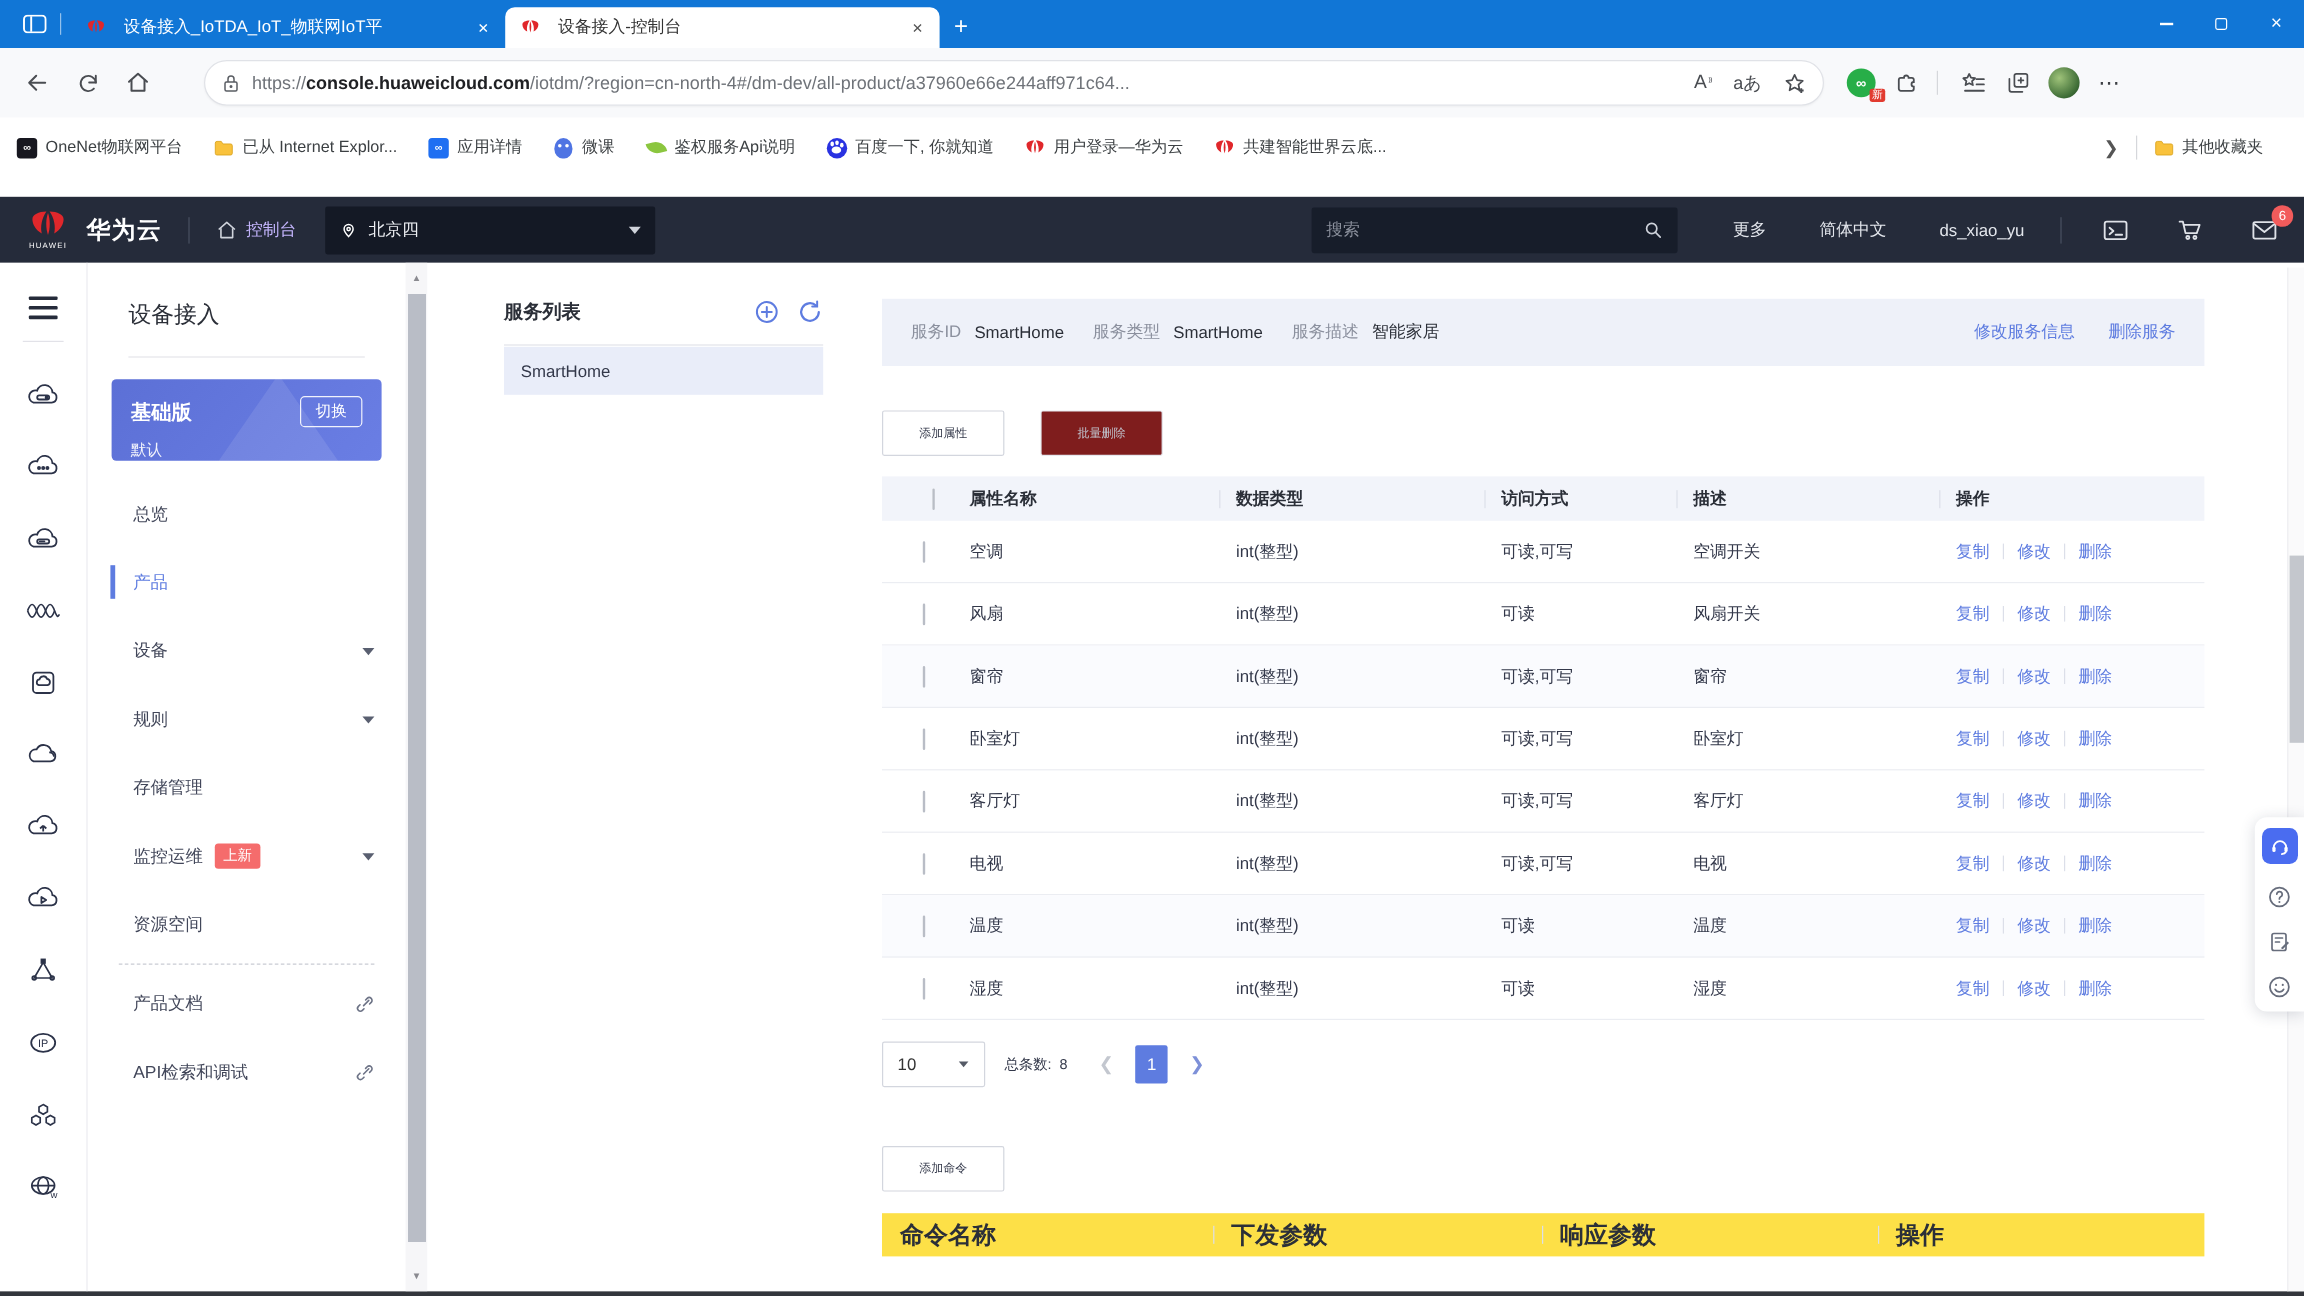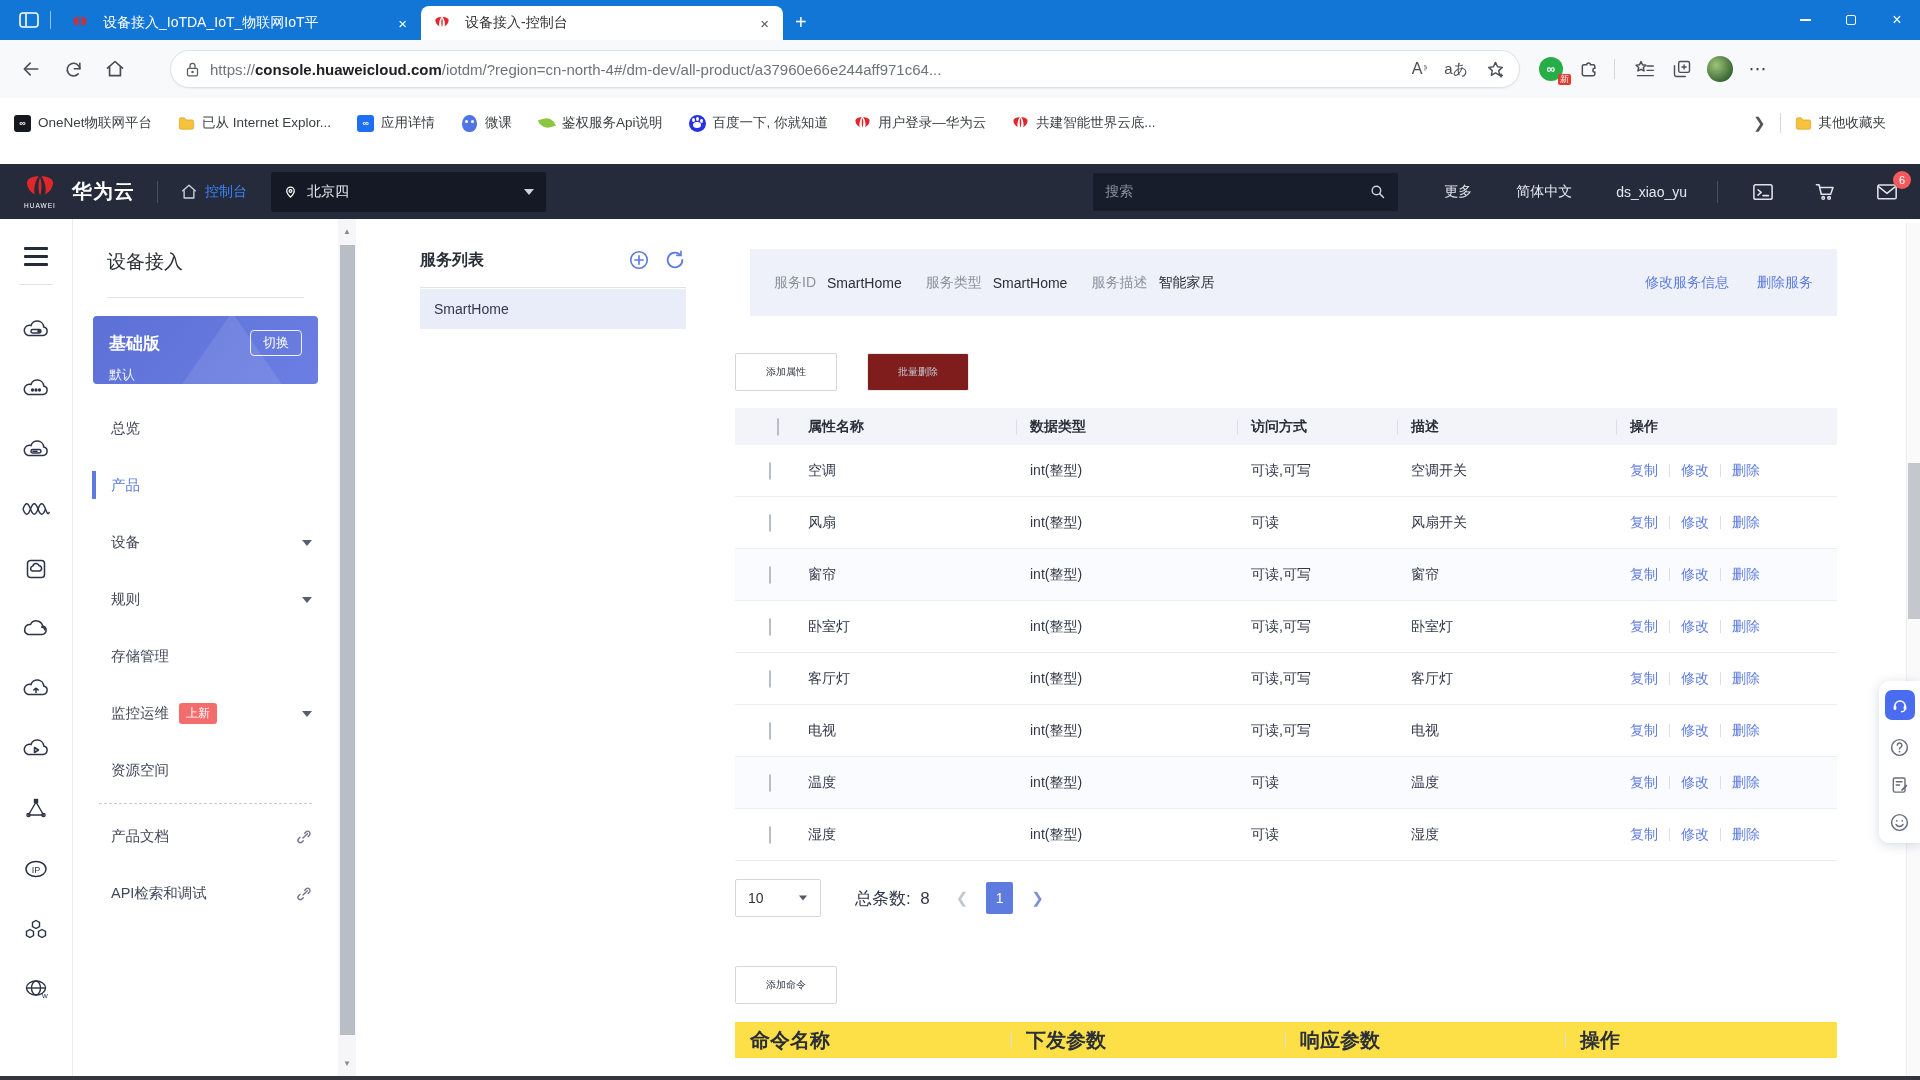--- a/index.html
+++ b/index.html
@@ -56,21 +56,21 @@
   .ico-baidu { background:#2932e1; border-radius:50%; width:17px; height:17px; position:relative; }
   .ico-baidu::after { content:""; position:absolute; left:4.5px; top:7px; width:8px; height:6px; background:#fff; border-radius:50%; }
   .ico-baidu::before { content:""; position:absolute; left:3px; top:3px; width:3px; height:4px; background:#fff; border-radius:50%; box-shadow:4px -1px 0 #fff, 8px 1px 0 #fff; }
 
   
   .hw-header { height:55px; background:#252b3a; display:flex; align-items:center; padding:0 22px; color:#eceef2; }
   .logo-box { display:flex; flex-direction:column; align-items:center; margin-right:14px; }
   .logo-txt { color:#fff; font-size:6.5px; letter-spacing:1px; margin-top:1px; }
   .brand { font-size:20px; font-weight:bold; color:#fff; letter-spacing:1px; }
   .hw-sep { width:1px; height:22px; background:#4a5060; margin:0 22px; }
-  .console-link { display:flex; align-items:center; font-size:14px; color:#3b82f6; }
+  .console-link { display:flex; align-items:center; font-size:14px; color:#c4b5fd; }
   .console-link svg { margin-right:7px; }
   .region-box { width:275px; height:40px; background:#141925; border-radius:2px; display:flex; align-items:center; padding:0 12px; margin-left:24px; font-size:14px; }
   .region-box .caret { margin-left:auto; }
   .caret { width:0; height:0; border-left:5px solid transparent; border-right:5px solid transparent; border-top:6px solid #cfd3db; }
   .hw-search { width:305px; height:38px; background:#171d2a; border-radius:2px; display:flex; align-items:center; padding:0 12px; margin-left:auto; }
   .hw-search .ph { color:#8a8f9b; font-size:14px; flex:1; }
   .hw-nav { display:flex; align-items:center; margin-left:46px; gap:44px; font-size:14px; color:#e3e6ec; }
   .hw-icons { display:flex; align-items:center; gap:40px; margin-left:34px; }
   .mail-wrap { position:relative; }
   .mail-badge { position:absolute; top:-11px; right:-13px; background:#f25b5b; color:#fff; min-width:18px; height:18px; border-radius:9px; font-size:11px; display:flex; align-items:center; justify-content:center; padding:0 4px; }
@@ -113,21 +113,21 @@
   
   .service-col { width:266px; flex:0 0 266px; }
   .sl-head { display:flex; align-items:center; }
   .sl-title { font-size:16px; font-weight:bold; color:#2b2f38; flex:1; }
   .sl-actions { display:flex; gap:14px; color:#5e7ce0; }
   .sl-list { margin-top:16px; border-top:1px solid #e2e3e9; }
   .sl-item { height:40px; background:#e9edf9; display:flex; align-items:center; padding-left:14px; font-size:14px; color:#33384a; margin-top:1px; }
 
   
   .main-col { width:1102px; flex:0 0 1102px; margin-left:49px; }
-  .info-bar { height:67px; background:#eef1f9; display:flex; align-items:center; padding:0 24px; font-size:14px;margin-left:15px; }
+  .info-bar { height:56px; background:#eef1f9; display:flex; align-items:center; padding:0 24px; font-size:14px; }
   .info-group { display:flex; align-items:center; margin-right:24px; }
   .info-label { color:#8b909e; margin-right:11px; }
   .info-value { color:#2b2f38; }
   .info-links { margin-left:auto; display:flex; gap:28px; }
   .blue-link { color:#5e7ce0; font-size:14px; }
 
   .btn-row { margin-top:37px; display:flex; gap:30px; }
   .btn { height:38px; padding:0 30px; background:#fff; border:1px solid #d3d6de; border-radius:2px; font-size:10px; color:#33384a; display:flex; align-items:center; }
   .btn.disabled { background:#7f1d1d; border-color:#e7e9ef; color:#c2c6d0; }
 
@@ -139,21 +139,21 @@
   .t-row.tint { background:#fafbfe; }
   .cell-pl { padding-left:8px; }
   .chk { width:18px; height:18px; border:1px solid #b9bdc6; border-radius:2px; background:#fff; margin-left:34px; }
   .ops { display:flex; align-items:center; padding-left:8px; }
   .op-link { color:#5e7ce0; }
   .op-sep { width:1px; height:13px; background:#dcdfe9; margin:0 11px; }
 
   .pagination { margin-top:18px; display:flex; align-items:center; }
   .psize { width:86px; height:38px; border:1px solid #d3d6de; border-radius:2px; display:flex; align-items:center; padding:0 12px; font-size:14px; }
   .psize .caret { border-top-color:#555a66; margin-left:auto; transform:scale(.8); }
-  .ptotal { margin-left:34px; font-size:17px; color:#33384a; }
+  .ptotal { margin-left:16px; font-size:12px; color:#33384a; }
   .pchev { margin-left:26px; font-family:"DejaVu Sans",sans-serif; font-size:15px; }
   .pchev.prev { color:#c3c7cf; }
   .pchev.next { color:#7d90d8; margin-left:18px; }
   .pcur { width:27px; height:32px; background:#5e7ce0; color:#fff; border-radius:2px; display:flex; align-items:center; justify-content:center; font-size:14px; margin-left:18px; }
 
   .add-cmd { margin-top:49px; }
   .t2-head { margin-top:18px; display:grid; grid-template-columns:276px 274px 280px 1fr; height:36px; background:#fde047; align-items:center; font-weight:bold; font-size:20px; color:#2b2f38; }
   .t2-head .cell { position:relative; padding-left:15px; }
   .t2-head .cell.sep::before { content:""; position:absolute; left:0; top:50%; transform:translateY(-50%); width:1px; height:15px; background:#dcdfe9; }
 

